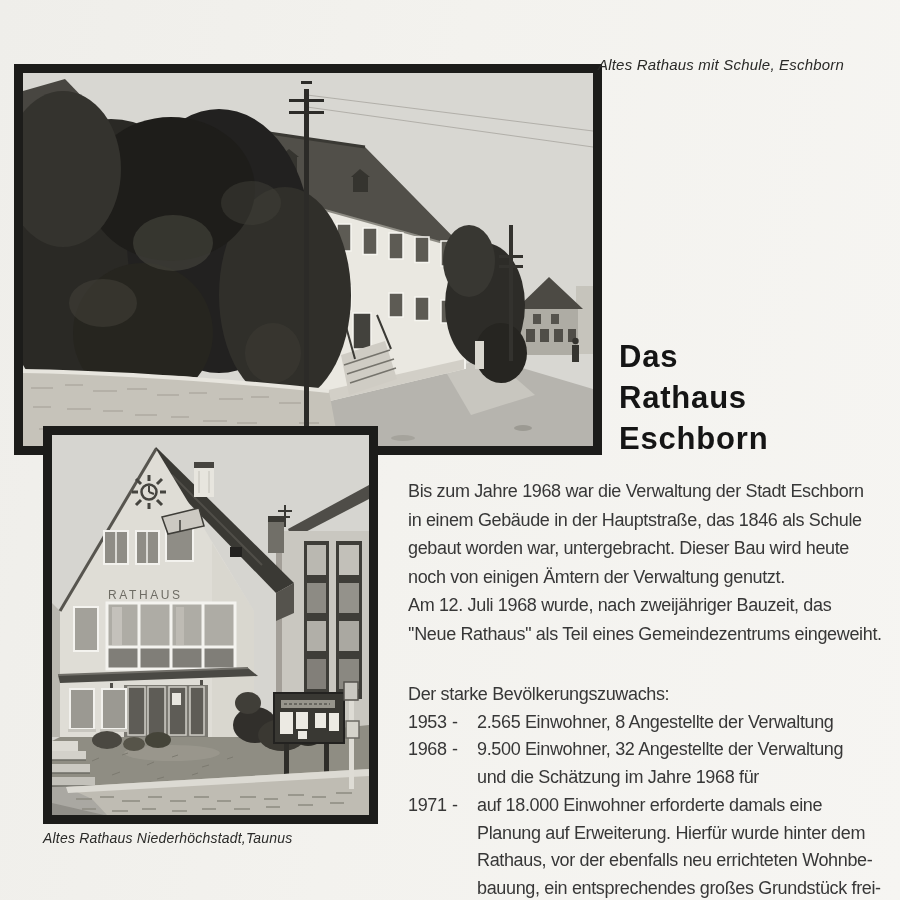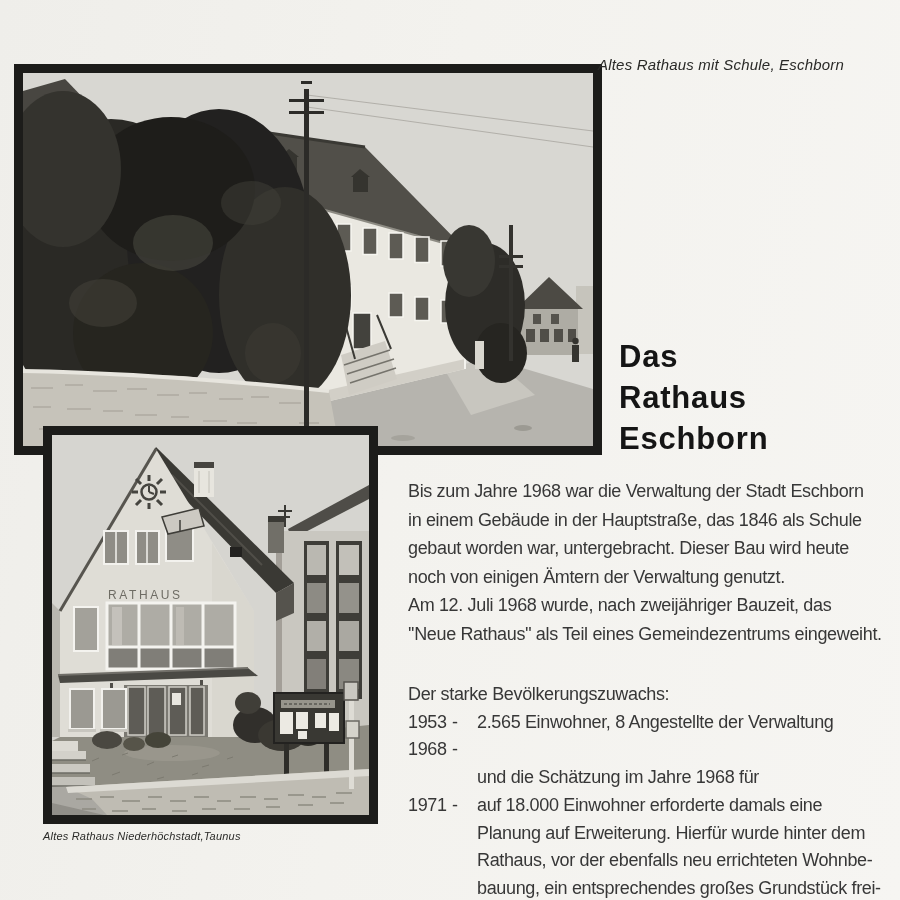--- a/index.html
+++ b/index.html
@@ -11,21 +11,21 @@
   .photo-frame{
     position:absolute;border:9px solid #1c1c1a;background:#d8d7d2;box-sizing:content-box;
   }
   .photo-frame svg{position:absolute;left:0;top:0;width:100%;height:100%;display:block;}
   #photo-top{left:14px;top:64px;width:570px;height:373px;z-index:1;}
   #photo-bottom{left:43px;top:426px;width:317px;height:380px;z-index:2;}
   .caption{
     position:absolute;font-style:italic;color:#2a2a28;letter-spacing:.2px;white-space:nowrap;z-index:3;
   }
   #caption-top{left:598px;top:56px;font-size:15px;}
-  #caption-bottom{left:43px;top:830px;font-size:11px;}
+  #caption-bottom{left:43px;top:830px;font-size:14px;}
   .page-title{
     position:absolute;left:619px;top:336px;z-index:3;
     font-size:31px;font-weight:700;line-height:41px;letter-spacing:.8px;color:#151515;
   }
   .bodytext{position:absolute;left:408px;z-index:3;font-size:18px;color:#373737;letter-spacing:-.35px;}
   #intro-paragraph{top:477px;}
   .t-line{line-height:28.6px;white-space:nowrap;}
   #growth-section{top:681px;}
   .g-line{line-height:27.7px;white-space:nowrap;}
   .g-row{display:flex;line-height:27.7px;}
@@ -284,20 +284,21 @@
   <div class="bodytext" id="growth-section">
     <div class="g-line">Der starke Bevölkerungszuwachs:</div>
     <div class="g-row">
       <span class="g-year">1953</span>
         <span class="g-sep">-</span>
         <span class="g-text">2.565 Einwohner, 8 Angestellte der Verwaltung</span>
     </div>
     <div class="g-row">
       <span class="g-year">1968</span>
         <span class="g-sep">-</span>
+        <span class="g-text">9.500 Einwohner, 32 Angestellte der Verwaltung</span>
     </div>
     <div class="g-row">
       <span class="g-year"></span>
         <span class="g-sep"></span>
         <span class="g-text">und die Schätzung im Jahre 1968 für</span>
     </div>
     <div class="g-row">
       <span class="g-year">1971</span>
         <span class="g-sep">-</span>
         <span class="g-text">auf 18.000 Einwohner erforderte damals eine</span>

